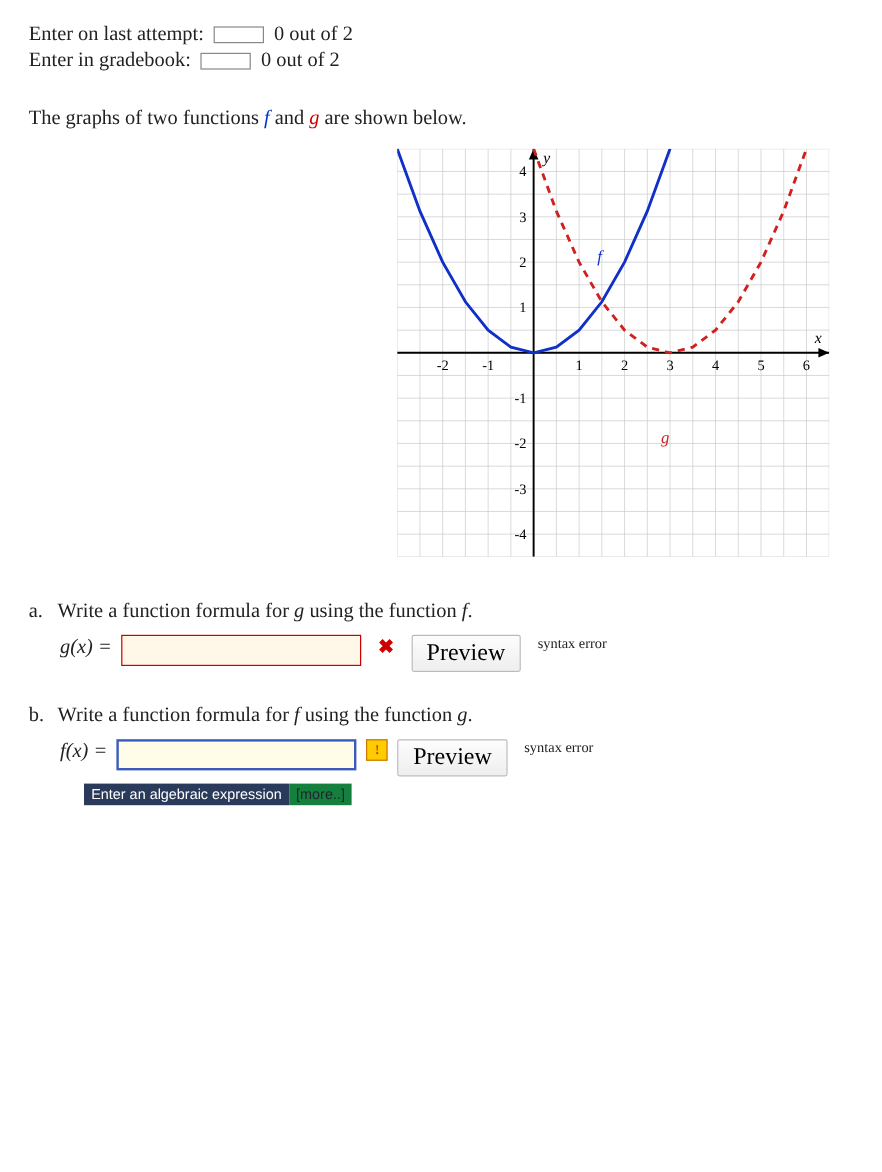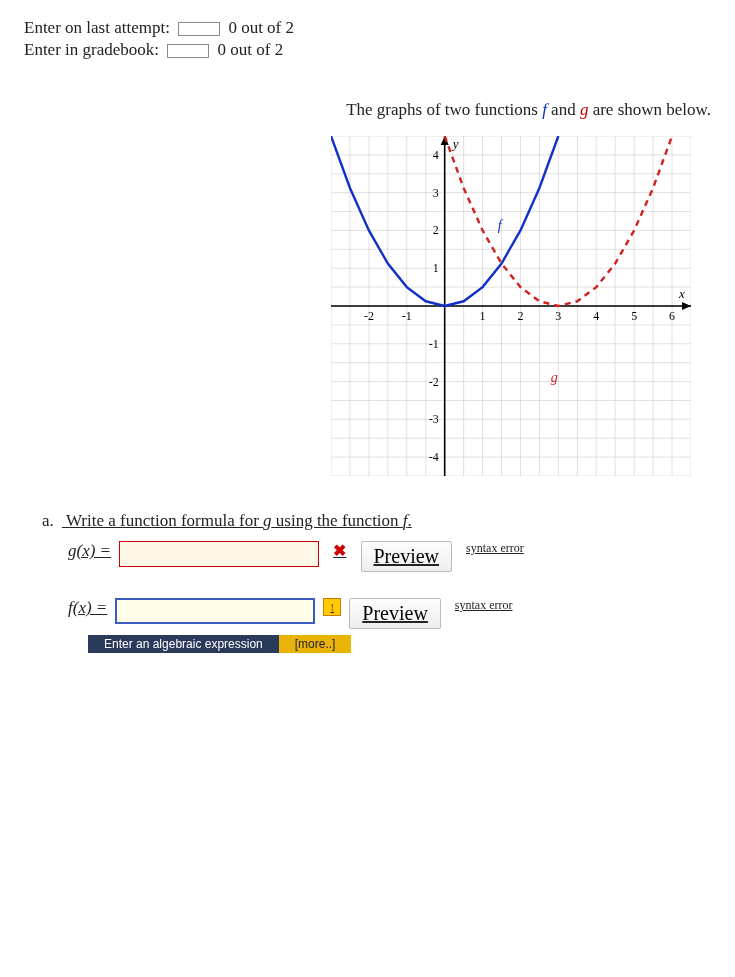--- a/index.html
+++ b/index.html
@@ -16,26 +16,26 @@
   .score-line { margin-bottom: 2px; }
   .score-box {
     display: inline-block;
     width: 42px;
     height: 14px;
     border: 1px solid #888;
     background: #fff;
     vertical-align: middle;
     margin: 0 4px;
   }
-  .intro { margin-top: 40px; margin-bottom: 16px; text-align: right; }
+  .intro { margin-top: 28px; margin-bottom: 16px; }
   .fblue { color: #0033cc; font-style: italic; }
   .gred { color: #cc0000; font-style: italic; }
   .graph-wrap { text-align: right; padding-right: 20px; margin-bottom: 30px; }
   svg.graph { display: inline-block; }
-  .qlist { list-style: none; padding: 0; margin: 18px; text-decoration: underline; }
+  .qlist { list-style: none; padding: 0; margin: 0; }
   .qlist > li { margin-bottom: 26px; }
   .qletter { display: inline-block; width: 20px; }
   .qprompt { margin-bottom: 10px; }
   .answer-row { padding-left: 26px; display: flex; align-items: flex-start; gap: 8px; flex-wrap: wrap; }
   .ivar { font-style: italic; font-family: Georgia, serif; }
   .input-a {
     width: 200px;
     height: 26px;
     border: 1px solid #cc0000;
     background: #fff8e8;
@@ -78,24 +78,24 @@
     cursor: pointer;
   }
   .syntax-err { color: #222; font-size: 12px; margin-left: 6px; }
   .hint-bar { padding-left: 46px; margin-top: 4px; }
   .hint-token {
     display: inline-block;
     background: #2a3a5a;
     color: #fff;
     font-family: Arial, sans-serif;
     font-size: 12px;
-    padding: 2px 16px;
+    padding: 2px 6px;
   }
   .hint-token.light {
-    background: #eab308;
+    background: #15803d;
     color: #223;
   }
 </style>
 </head>
 <body>
 
 <div class="score-line">
   <span>Enter on last attempt:</span>
   <span class="score-box"></span>
   <span>0 out of 2</span>
@@ -189,20 +189,24 @@
     <div class="answer-row">
       <span class="ivar">g(x) =</span>
       <input class="input-a" type="text" value="" style="">
       <span class="xmark">✖</span>
       <button class="preview-btn">Preview</button>
       <span class="syntax-err">syntax error</span>
     </div>
   </li>
 
   <li>
+    <div class="qprompt">
+      <span class="qletter">b.</span>
+      <span>Write a function formula for <span class="ivar">f</span> using the function <span class="ivar">g</span>.</span>
+    </div>
     <div class="answer-row">
       <span class="ivar">f(x) =</span>
       <input class="input-b" type="text" value="" style="">
       <span class="warnmark">!</span>
       <button class="preview-btn">Preview</button>
       <span class="syntax-err">syntax error</span>
     </div>
     <div class="hint-bar">
       <span class="hint-token">Enter an algebraic expression</span><span class="hint-token light">[more..]</span>
     </div>

